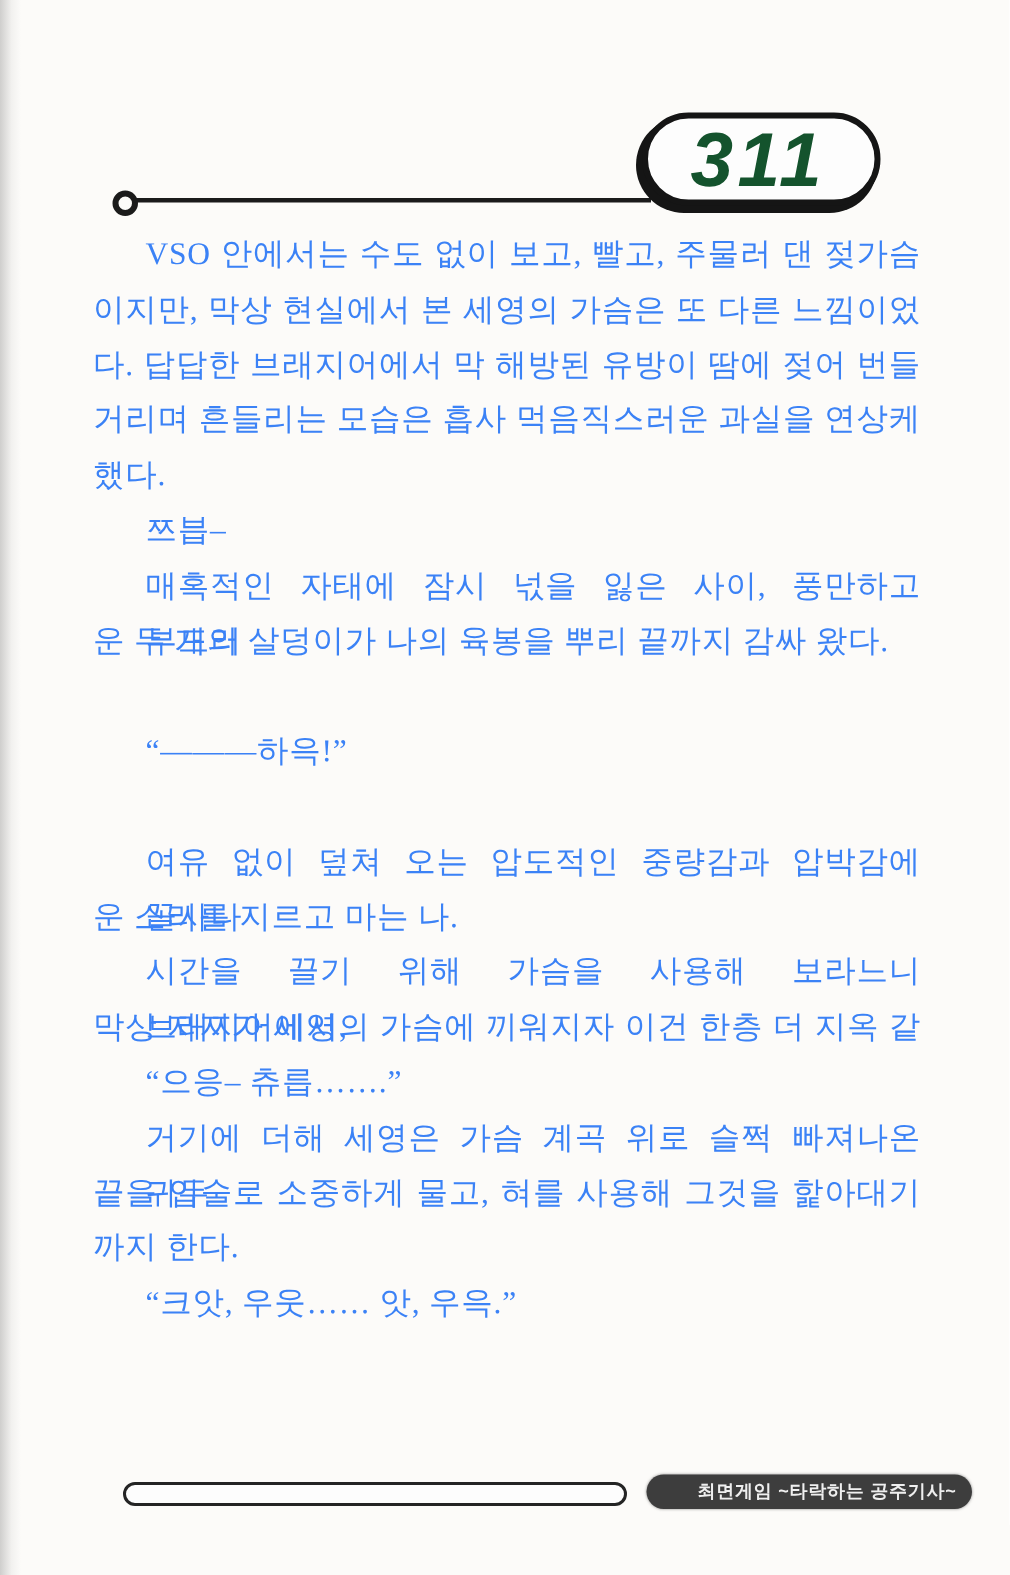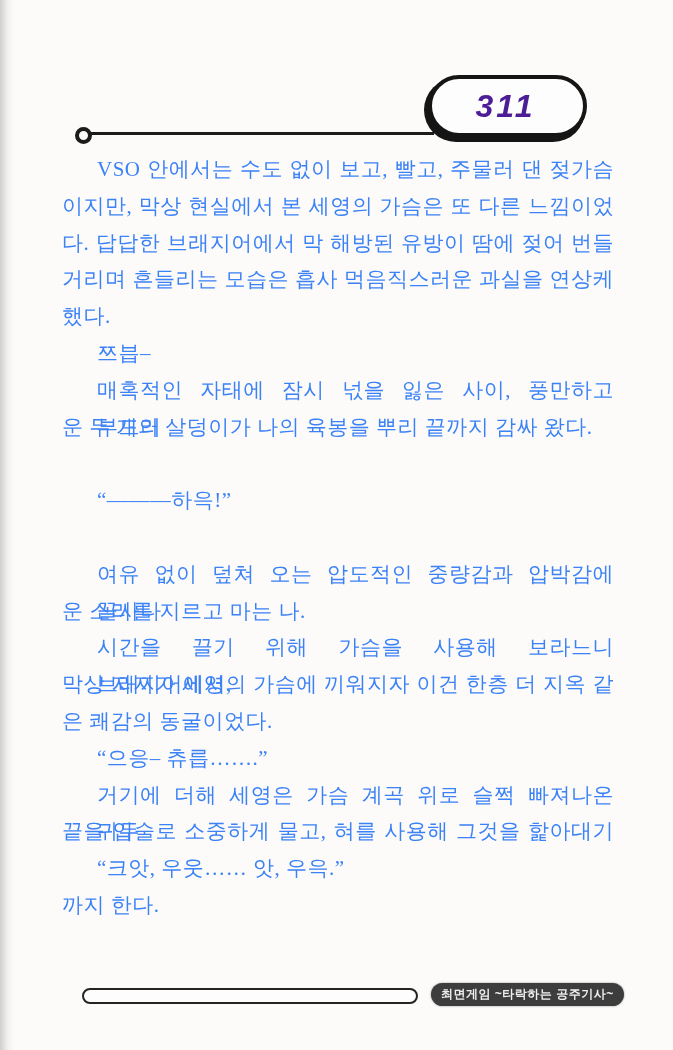--- a/index.html
+++ b/index.html
@@ -50,23 +50,23 @@
     border-radius: 31px;
     box-shadow: -3px 4px 0 1px #151515;
     display: flex;
     align-items: center;
     justify-content: center;
   }
   .pill span {
     font-family: "Liberation Sans", sans-serif;
     font-style: italic;
     font-weight: bold;
-    font-size: 32px;
+    font-size: 51px;
     letter-spacing: 3px;
-    color: #4c1d95;
+    color: #14532d;
     transform: translateX(-2px);
   }
 
   
   .body-text {
     position: absolute;
     left: 62px; top: 151px;
     width: 552px;
   }
   .line {
@@ -111,20 +111,21 @@
     align-items: center;
     justify-content: center;
   }
   .series-badge span {
     font-family: "Liberation Sans", sans-serif;
     font-size: 12px;
     font-weight: bold;
     color: #efefef;
     letter-spacing: 0.5px;
     white-space: nowrap;
+    margin-left: 24px;
   }
 </style>
 </head>
 <body>
 
 <div class="page">
   <div class="edge-shadow"></div>
 
   <span class="ring"></span>
   <span class="rule"></span>
@@ -141,25 +142,24 @@
       <div class="line indent">쯔븝–</div>
       <div class="line indent justify">매혹적인 자태에 잠시 넋을 잃은 사이, 풍만하고 부드러</div>
       <div class="line">운 두 개의 살덩이가 나의 육봉을 뿌리 끝까지 감싸 왔다.</div>
       <div class="line blank"></div>
       <div class="line indent">“———하윽!”</div>
       <div class="line blank"></div>
       <div class="line indent justify">여유 없이 덮쳐 오는 압도적인 중량감과 압박감에 꼴사나</div>
       <div class="line">운 소리를 지르고 마는 나.</div>
       <div class="line indent justify">시간을 끌기 위해 가슴을 사용해 보라느니 브래지어에서,</div>
       <div class="line justify">막상 자지가 세영의 가슴에 끼워지자 이건 한층 더 지옥 같</div>
-      <div class="line">은 쾌감의 동굴이었다.</div>
       <div class="line indent">“으응– 츄릅…….”</div>
       <div class="line indent justify">거기에 더해 세영은 가슴 계곡 위로 슬쩍 빠져나온 귀두</div>
       <div class="line justify">끝을 입술로 소중하게 물고, 혀를 사용해 그것을 핥아대기</div>
+      <div class="line">까지 한다.</div>
       <div class="line indent">“크앗, 우웃…… 앗, 우윽.”</div>
-      <div class="line">까지 한다.</div>
     </div>
 
   <div class="footer-rule"></div>
   <div class="series-badge">
     <span>최면게임 ~타락하는 공주기사~</span>
   </div>
 </div>
 
 </body></html>

